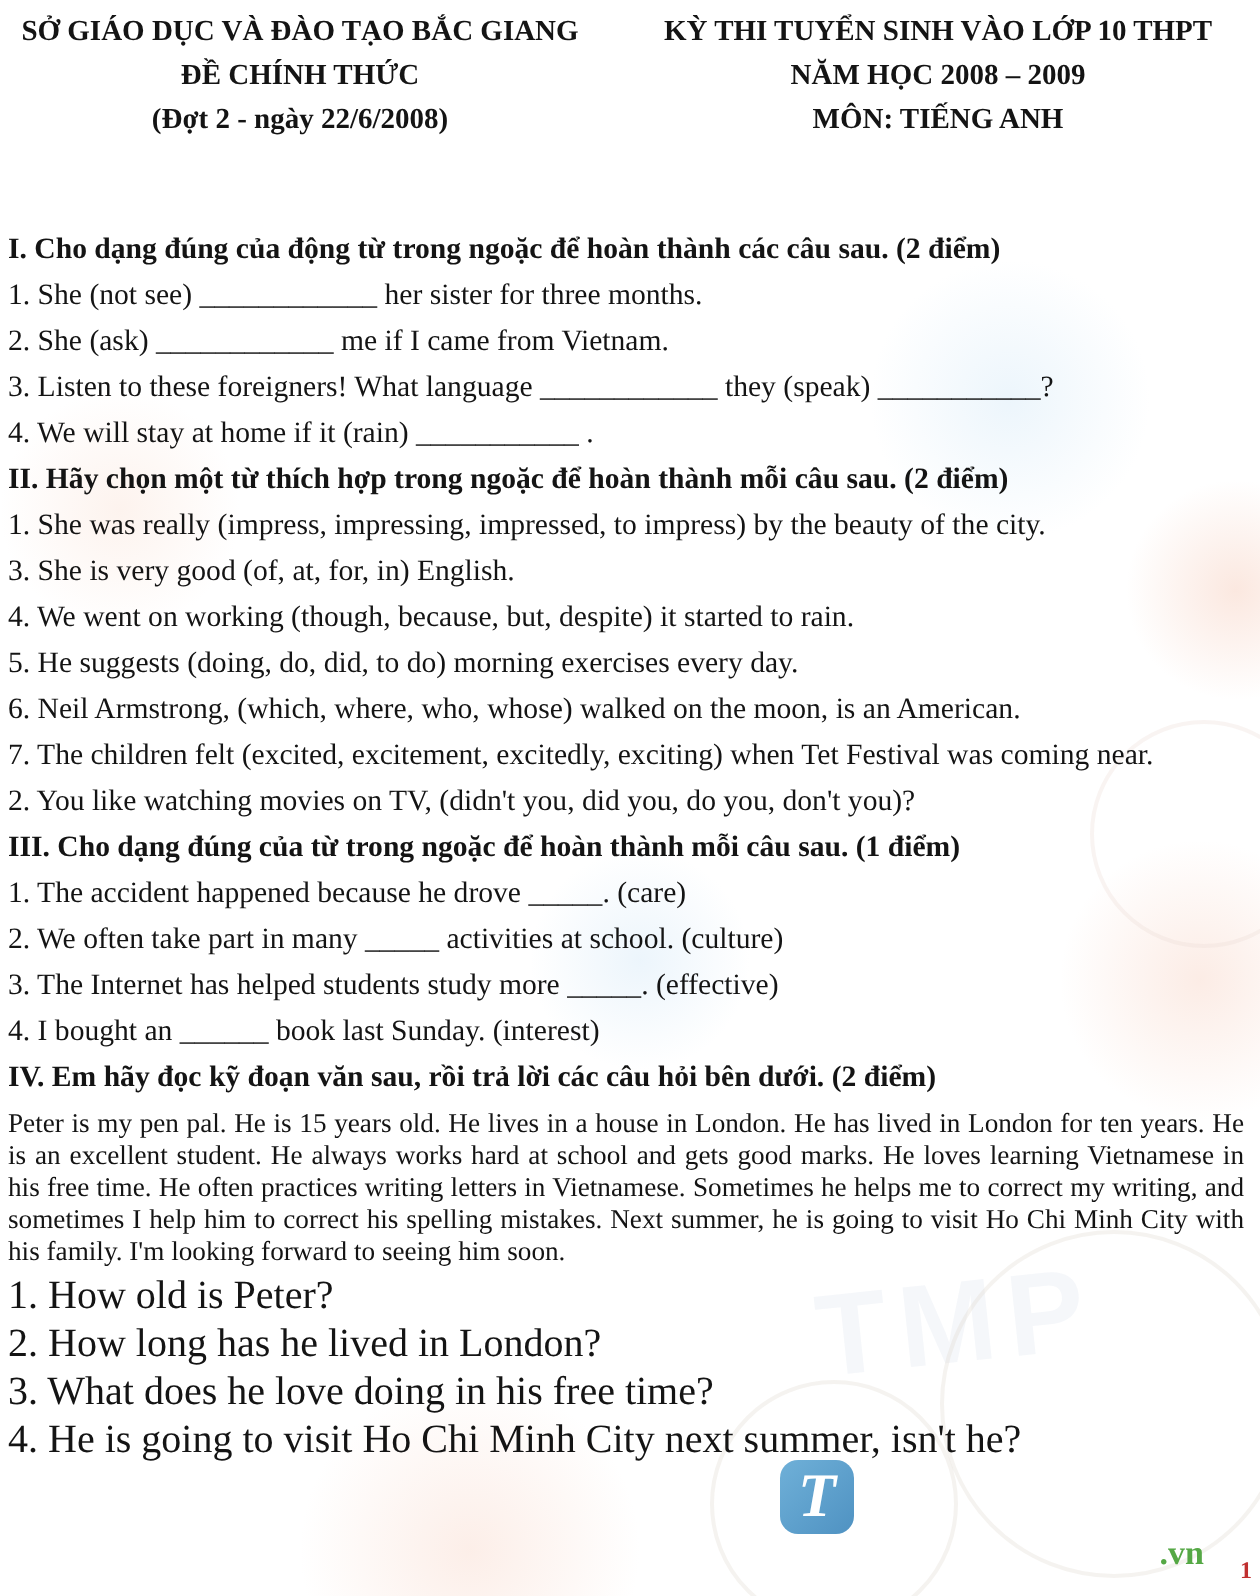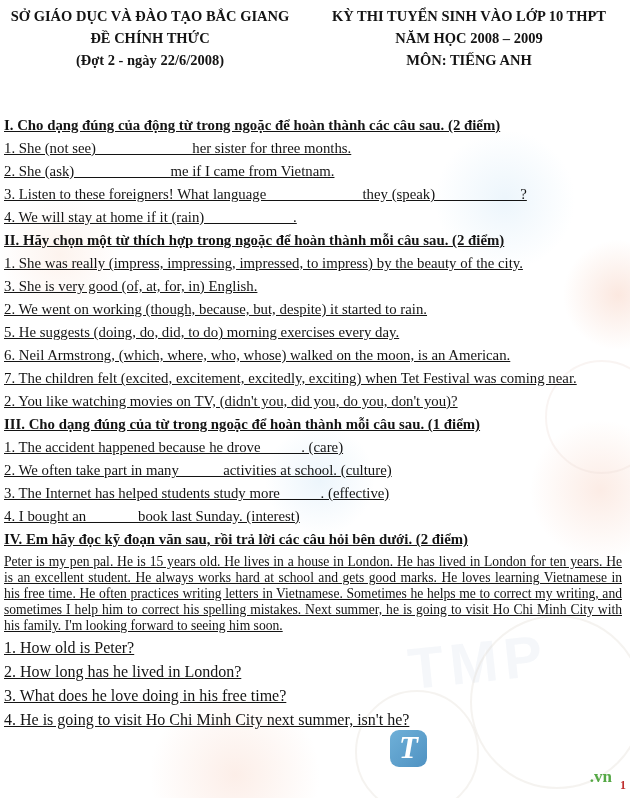--- a/index.html
+++ b/index.html
@@ -20,26 +20,26 @@
     overflow:hidden;
     box-sizing:border-box;
     padding:5px 6px 0 4px;
   }
   
   .header { display:flex;justify-content:flex-end; }
   .h-left  { width:292px; text-align:center; }
   .h-right { flex:1; text-align:center; padding-left:18px; }
   .h-line  { font-weight:700; font-size:14.5px; line-height:22px; white-space:nowrap; }
   
-  .main { margin-top:46px; position:relative; z-index:2;text-decoration:underline; }
+  .main { margin-top:46px; position:relative; z-index:2; }
   .sec-title { font-size:14.8px; font-weight:700; line-height:16px; margin:0 0 7px 0; }
   .item      { font-size:14.8px; line-height:16px; margin:0 0 7px 0; }
   .passage   { font-size:13.6px; line-height:16px; text-align:justify; margin:2px 2px 6px 0; }
   .q-label   { font-size:14.8px; font-weight:700; line-height:16px; margin:4px 0 8px 0; }
-  .question  { font-size:16px; line-height:16px; margin:0 0 8px 0; }
+  .question  { font-size:20px; line-height:16px; margin:0 0 8px 0; }
   
   .wm-tmp {
     position:absolute; left:408px; top:628px;
     font-family:"Liberation Sans",sans-serif;
     font-size:58px; font-weight:700; letter-spacing:6px;
     color:rgba(205,216,232,0.20); transform:rotate(-6deg);
     z-index:1; user-select:none;
   }
   .wm-ring { position:absolute; border:2px solid rgba(222,216,204,0.30); border-radius:50%; z-index:1; }
   .wm-ring.r1 { left:470px; top:615px; width:170px; height:170px; }
@@ -56,21 +56,21 @@
     font-size:31px; line-height:36px;
     flex:0 0 auto;
   }
   .logo-name {
     font-family:"Liberation Serif",serif;
     font-size:36px; line-height:34px; font-weight:400;
     color:#9ccbe8; letter-spacing:0px; margin-left:2px;
     border-bottom:3px solid #cc2222; padding-bottom:2px;
   }
   .logo-tld {
-    position:absolute; right:14px; top:37px;
+    position:absolute; right:24px; top:37px;
     font-family:"Liberation Serif",serif;
     font-size:17px; font-weight:700; color:#55a845;
   }
   .logo-marker {
     position:absolute; right:0px; top:48px;
     font-size:12px; font-weight:700; color:#c03030;
   }
 </style>
 </head>
 <body>
@@ -102,21 +102,21 @@
       <div class="item">1. She (not see) ____________ her sister for three months.</div>
       <div class="item">2. She (ask) ____________ me if I came from Vietnam.</div>
       <div class="item">3. Listen to these foreigners! What language ____________ they (speak) ___________?</div>
       <div class="item">4. We will stay at home if it (rain) ___________ .</div>
     </div>
 
     <div>
       <div class="sec-title">II. Hãy chọn một từ thích hợp trong ngoặc để hoàn thành mỗi câu sau. (2 điểm)</div>
       <div class="item">1. She was really (impress, impressing, impressed, to impress) by the beauty of the city.</div>
       <div class="item">3. She is very good (of, at, for, in) English.</div>
-      <div class="item">2. We went on working (though, because, but, despite) it started to rain.</div>
+      <div class="item">4. We went on working (though, because, but, despite) it started to rain.</div>
       <div class="item">5. He suggests (doing, do, did, to do) morning exercises every day.</div>
       <div class="item">6. Neil Armstrong, (which, where, who, whose) walked on the moon, is an American.</div>
       <div class="item">7. The children felt (excited, excitement, excitedly, exciting) when Tet Festival was coming near.</div>
       <div class="item">2. You like watching movies on TV, (didn't you, did you, do you, don't you)?</div>
     </div>
 
     <div>
       <div class="sec-title">III. Cho dạng đúng của từ trong ngoặc để hoàn thành mỗi câu sau. (1 điểm)</div>
       <div class="item">1. The accident happened because he drove _____. (care)</div>
       <div class="item">2. We often take part in many _____ activities at school. (culture)</div>

